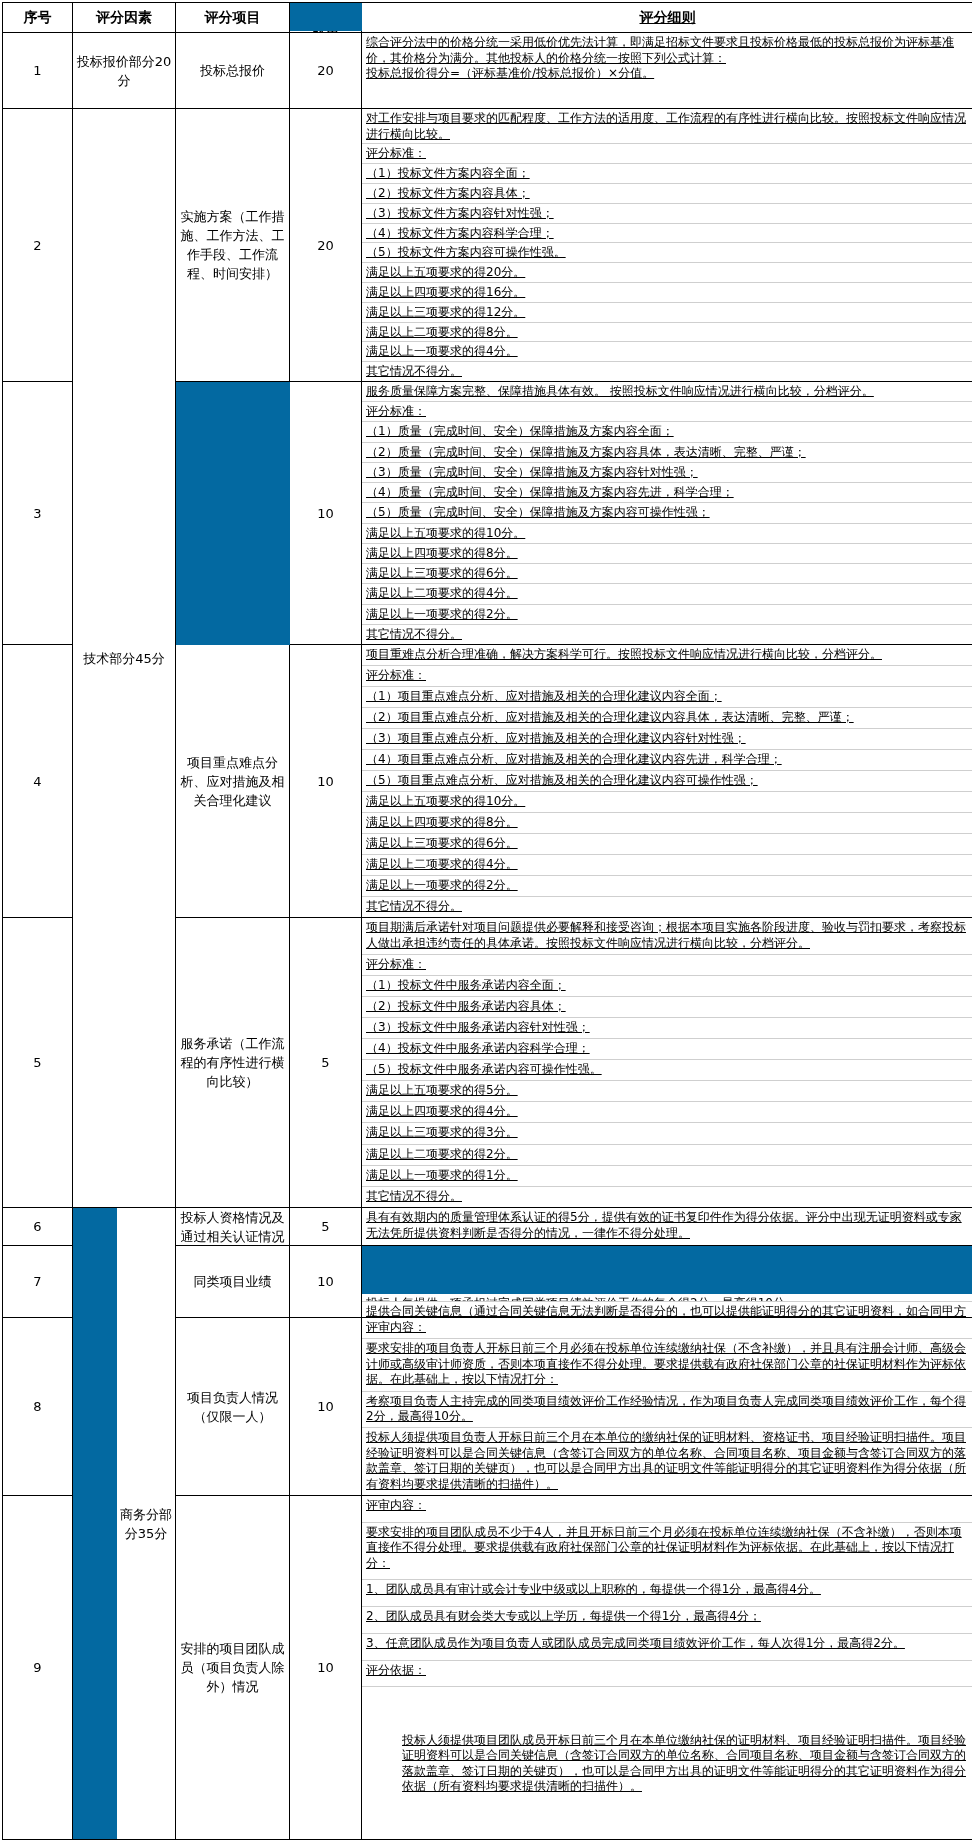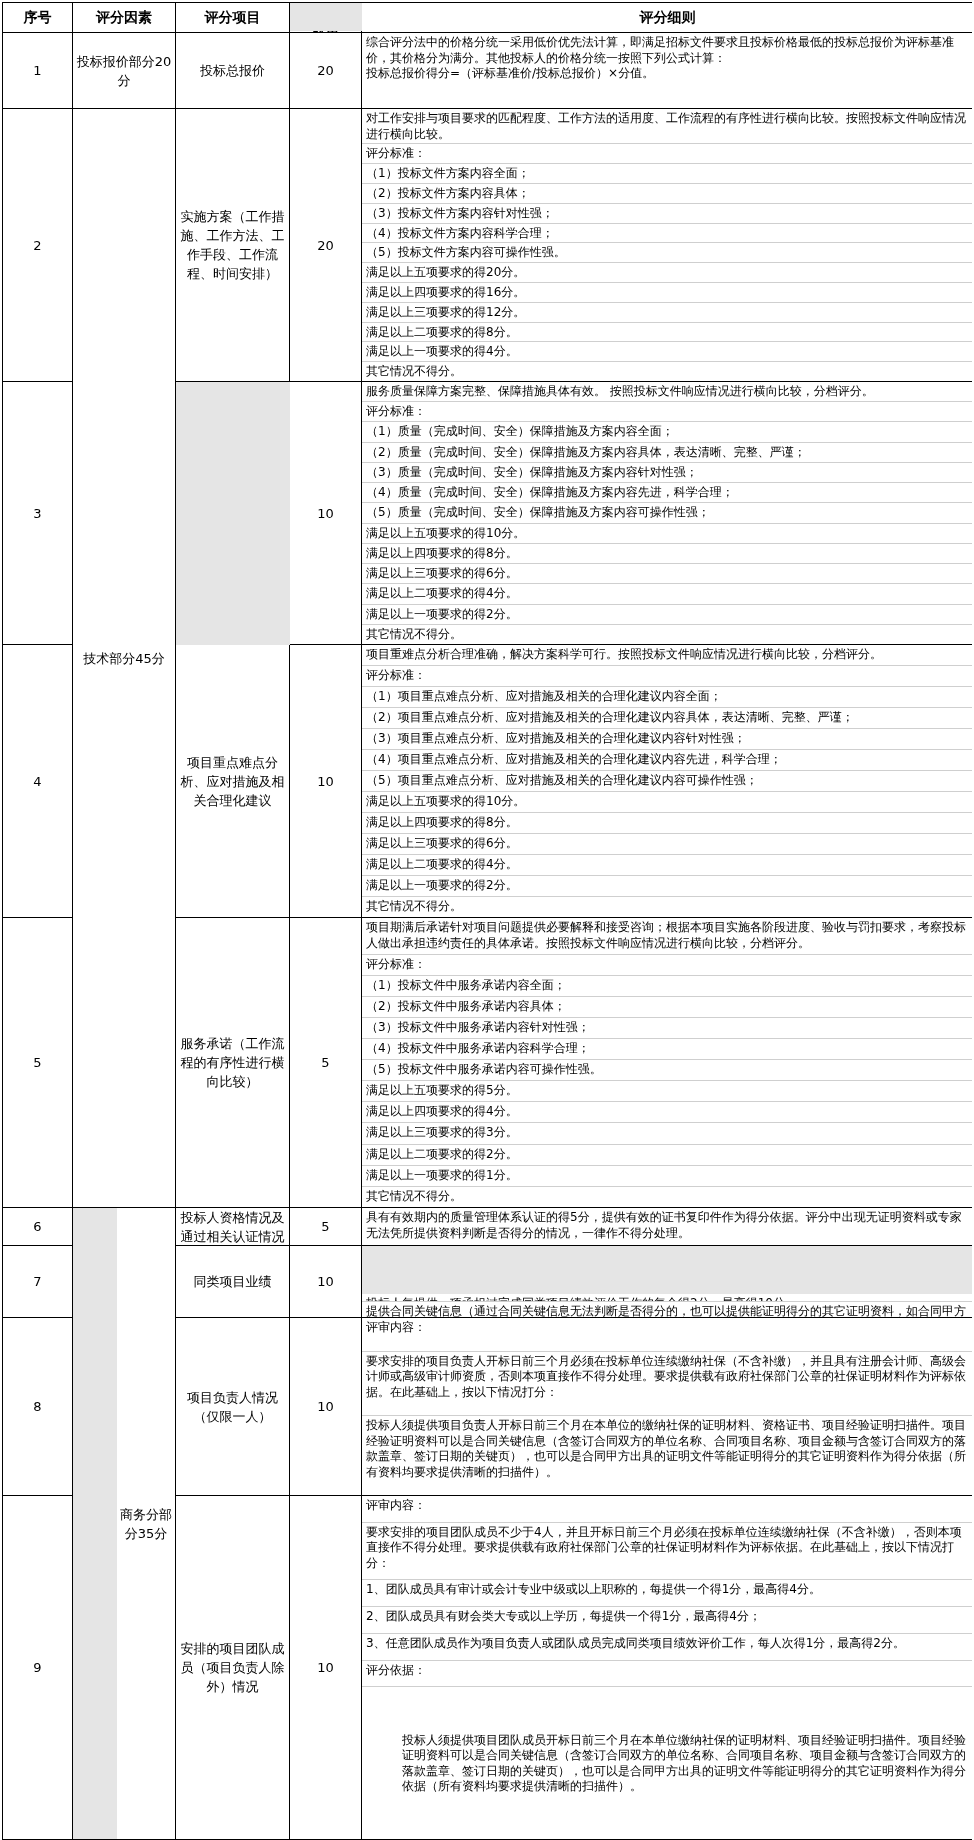--- a/index.html
+++ b/index.html
@@ -2,30 +2,30 @@
 <html><head>
 <meta charset="utf-8">
 <style>
   html,body{margin:0;padding:0;background:#fff;}
   body{margin:2px;font-family:"DejaVu Sans","Liberation Sans",sans-serif;color:#000;}
   #score-table{
     display:grid;
     grid-template-columns:70px 103px 114px 72px 611px;
     width:970px;
     border:1px solid #000;
-    background:#e5e5e5;
+    background:#0369a1;
   }
   .cell{
     border-right:1px solid #000;
     border-bottom:1px solid #000;
     overflow:hidden;
     box-sizing:border-box;
     background:#fff;
   }
-  .cell.no-br{border-right:none;}
+  .cell.no-br{border-right:none;text-decoration:underline;}
   .cell.no-bb{border-bottom:none;}
   .hdr{
     display:flex;align-items:center;justify-content:center;
     font-weight:bold;font-size:14px;text-align:center;
   }
   .cen{
     display:flex;align-items:center;justify-content:center;
     font-size:13px;line-height:19px;text-align:center;
     padding:1px 2px;
   }
@@ -145,20 +145,21 @@
     <div class="cell detail no-br" style="grid-area: 8 / 5 / span 1; margin-top: 48px;">
       <div class="sub">投标人每提供一项承担过完成同类项目绩效评价工作的每个得2分，最高得10分；</div>
       <div class="sub">提供合同关键信息（通过合同关键信息无法判断是否得分的，也可以提供能证明得分的其它证明资料，如合同甲方出具的证明文件等）复印件作为得分依据。评分中出现无证明资料或专家无法凭所提供资料判断是否得分的情况，一律作不得分处理。</div>
     </div>
     <div class="cell cen" style="grid-area: 9 / 1 / span 1;">8</div>
     <div class="cell cen" style="grid-area: 9 / 3 / span 1;">项目负责人情况（仅限一人）</div>
     <div class="cell cen" style="grid-area: 9 / 4 / span 1;">10</div>
     <div class="cell detail no-br" style="grid-area: 9 / 5 / span 1;">
       <div class="sub">评审内容：</div>
       <div class="sub">要求安排的项目负责人开标日前三个月必须在投标单位连续缴纳社保（不含补缴），并且具有注册会计师、高级会计师或高级审计师资质，否则本项直接作不得分处理。要求提供载有政府社保部门公章的社保证明材料作为评标依据。在此基础上，按以下情况打分：</div>
+      <div class="sub">考察项目负责人主持完成的同类项目绩效评价工作经验情况，作为项目负责人完成同类项目绩效评价工作，每个得2分，最高得10分。</div>
       <div class="sub">投标人须提供项目负责人开标日前三个月在本单位的缴纳社保的证明材料、资格证书、项目经验证明扫描件。项目经验证明资料可以是合同关键信息（含签订合同双方的单位名称、合同项目名称、项目金额与含签订合同双方的落款盖章、签订日期的关键页），也可以是合同甲方出具的证明文件等能证明得分的其它证明资料作为得分依据（所有资料均要求提供清晰的扫描件）。</div>
     </div>
     <div class="cell cen no-bb" style="grid-area: 10 / 1 / span 1;">9</div>
     <div class="cell cen no-bb" style="grid-area: 10 / 3 / span 1;">安排的项目团队成员（项目负责人除外）情况</div>
     <div class="cell cen no-bb" style="grid-area: 10 / 4 / span 1;">10</div>
     <div class="cell detail no-br no-bb" style="grid-area: 10 / 5 / span 1;">
       <div class="sub">评审内容：</div>
       <div class="sub">要求安排的项目团队成员不少于4人，并且开标日前三个月必须在投标单位连续缴纳社保（不含补缴），否则本项直接作不得分处理。要求提供载有政府社保部门公章的社保证明材料作为评标依据。在此基础上，按以下情况打分：</div>
       <div class="sub">1、团队成员具有审计或会计专业中级或以上职称的，每提供一个得1分，最高得4分。</div>
       <div class="sub">2、团队成员具有财会类大专或以上学历，每提供一个得1分，最高得4分；</div>

